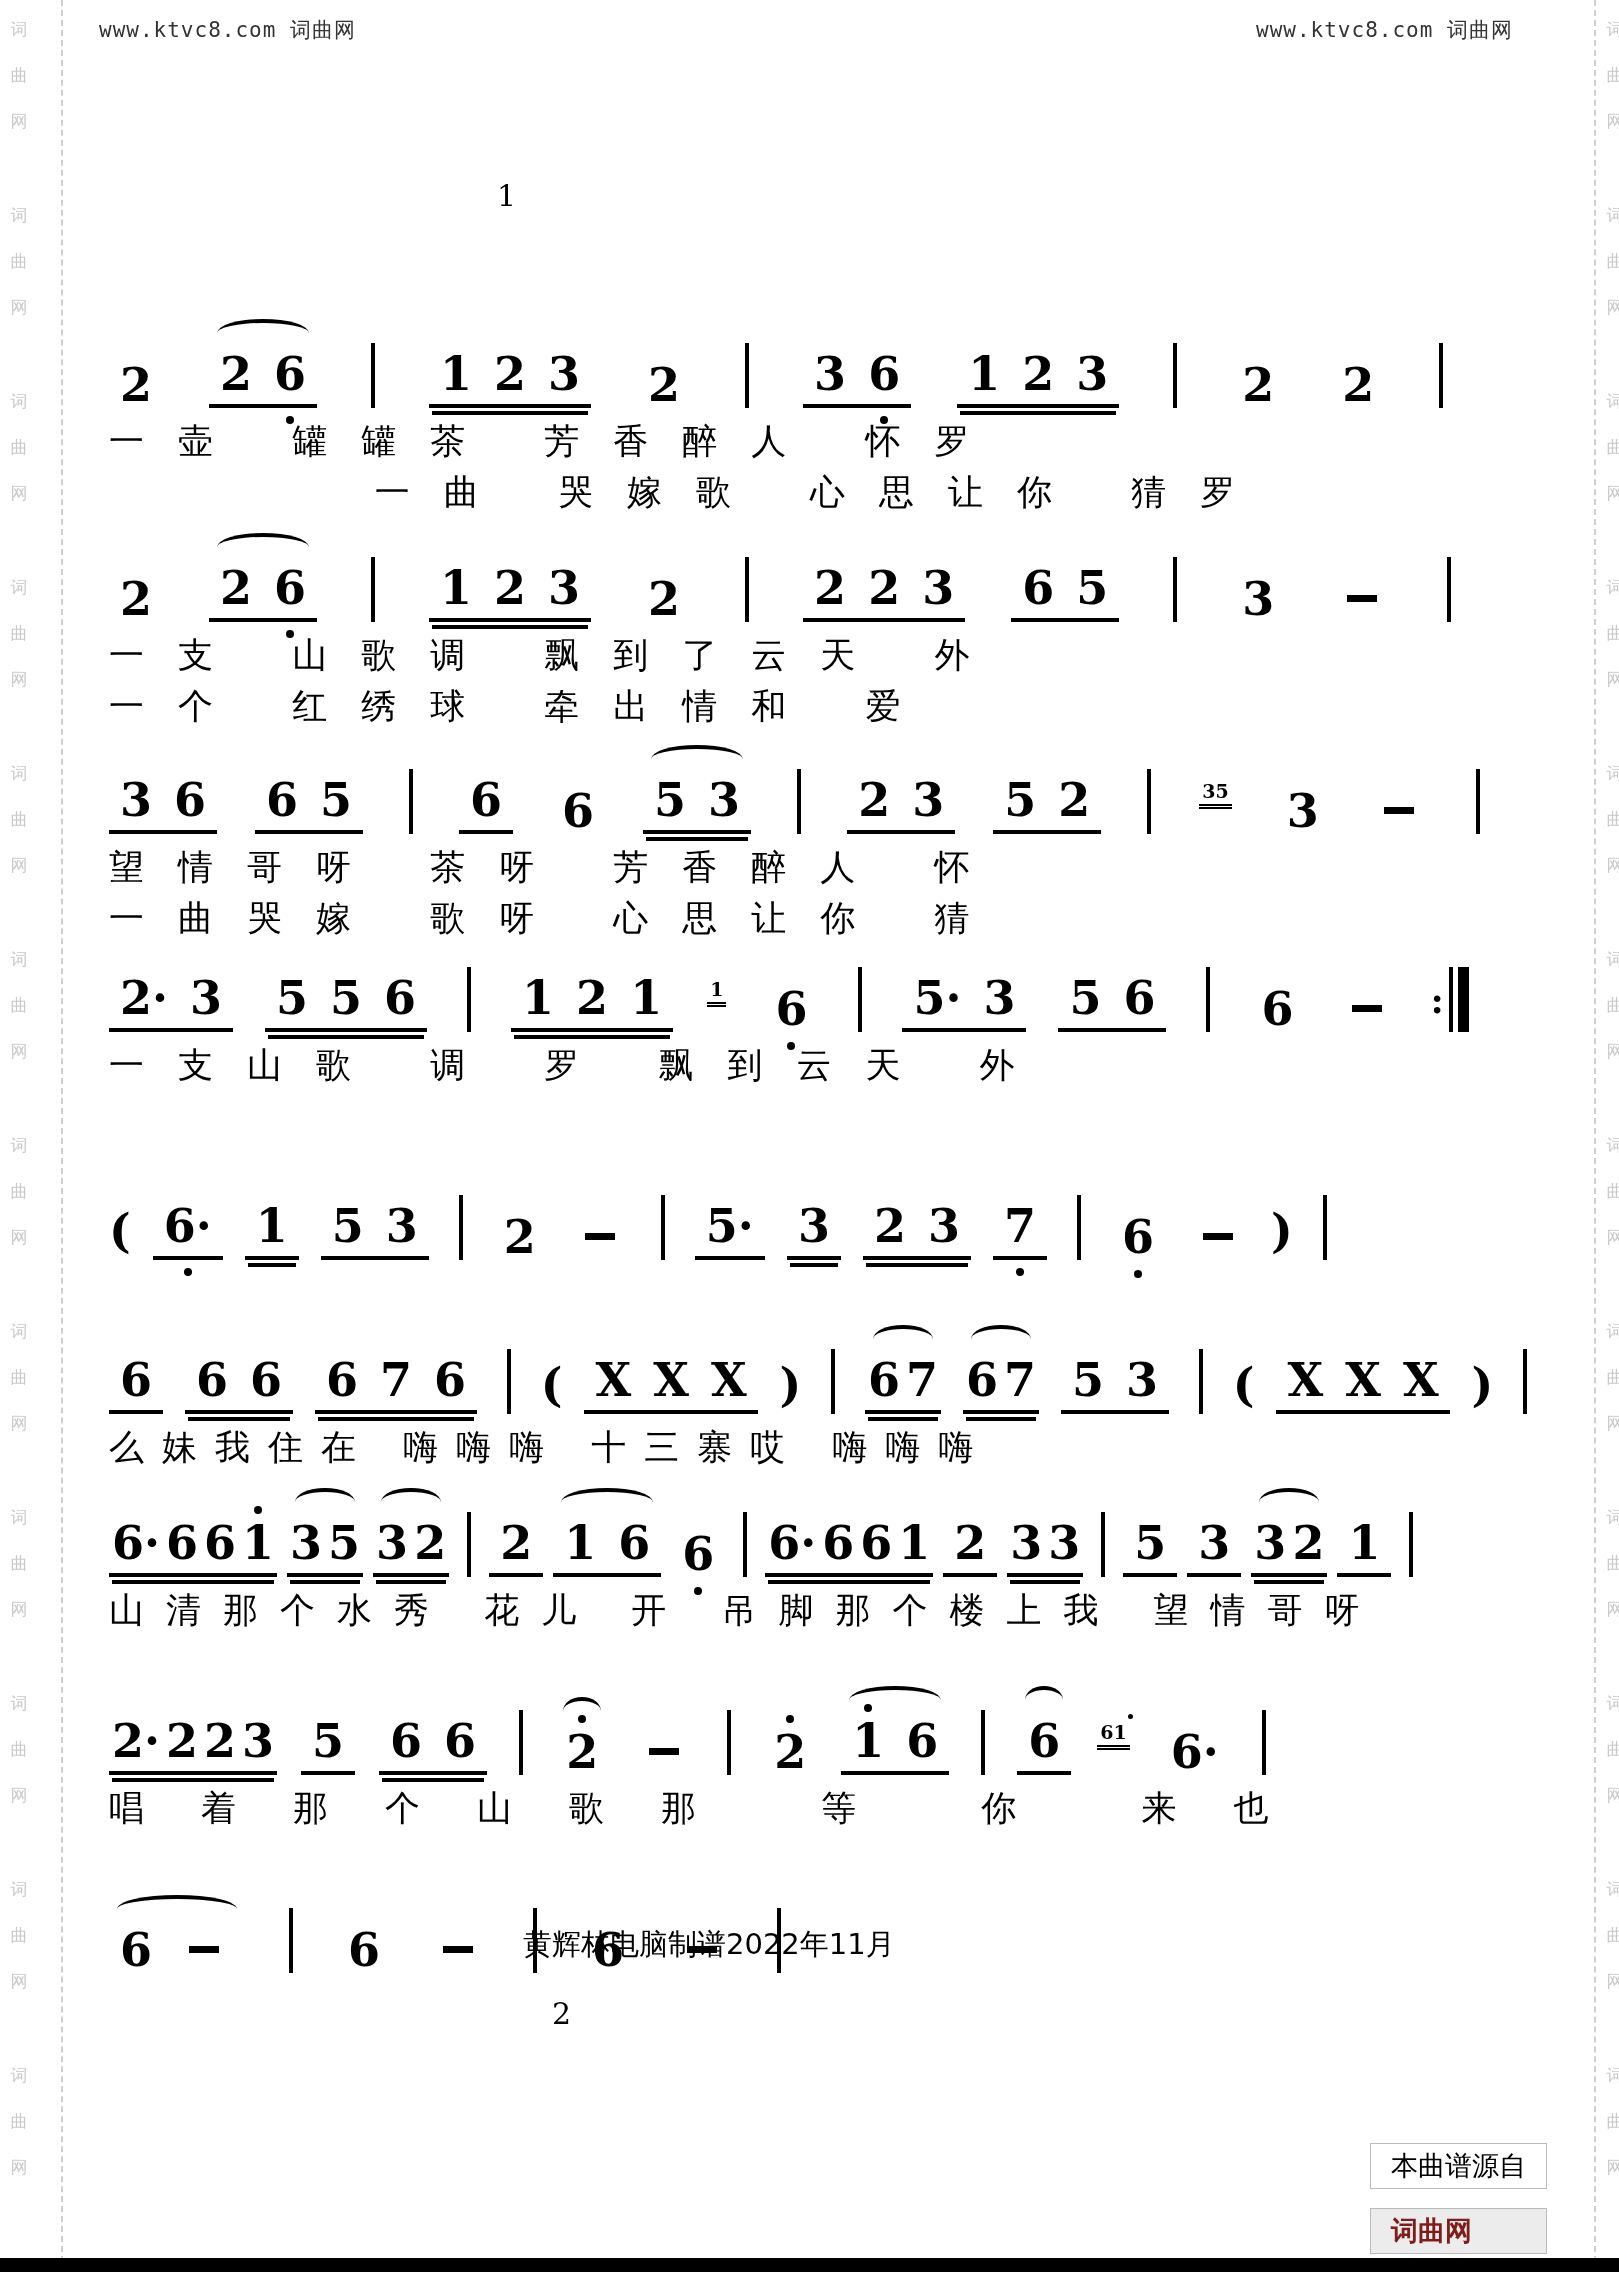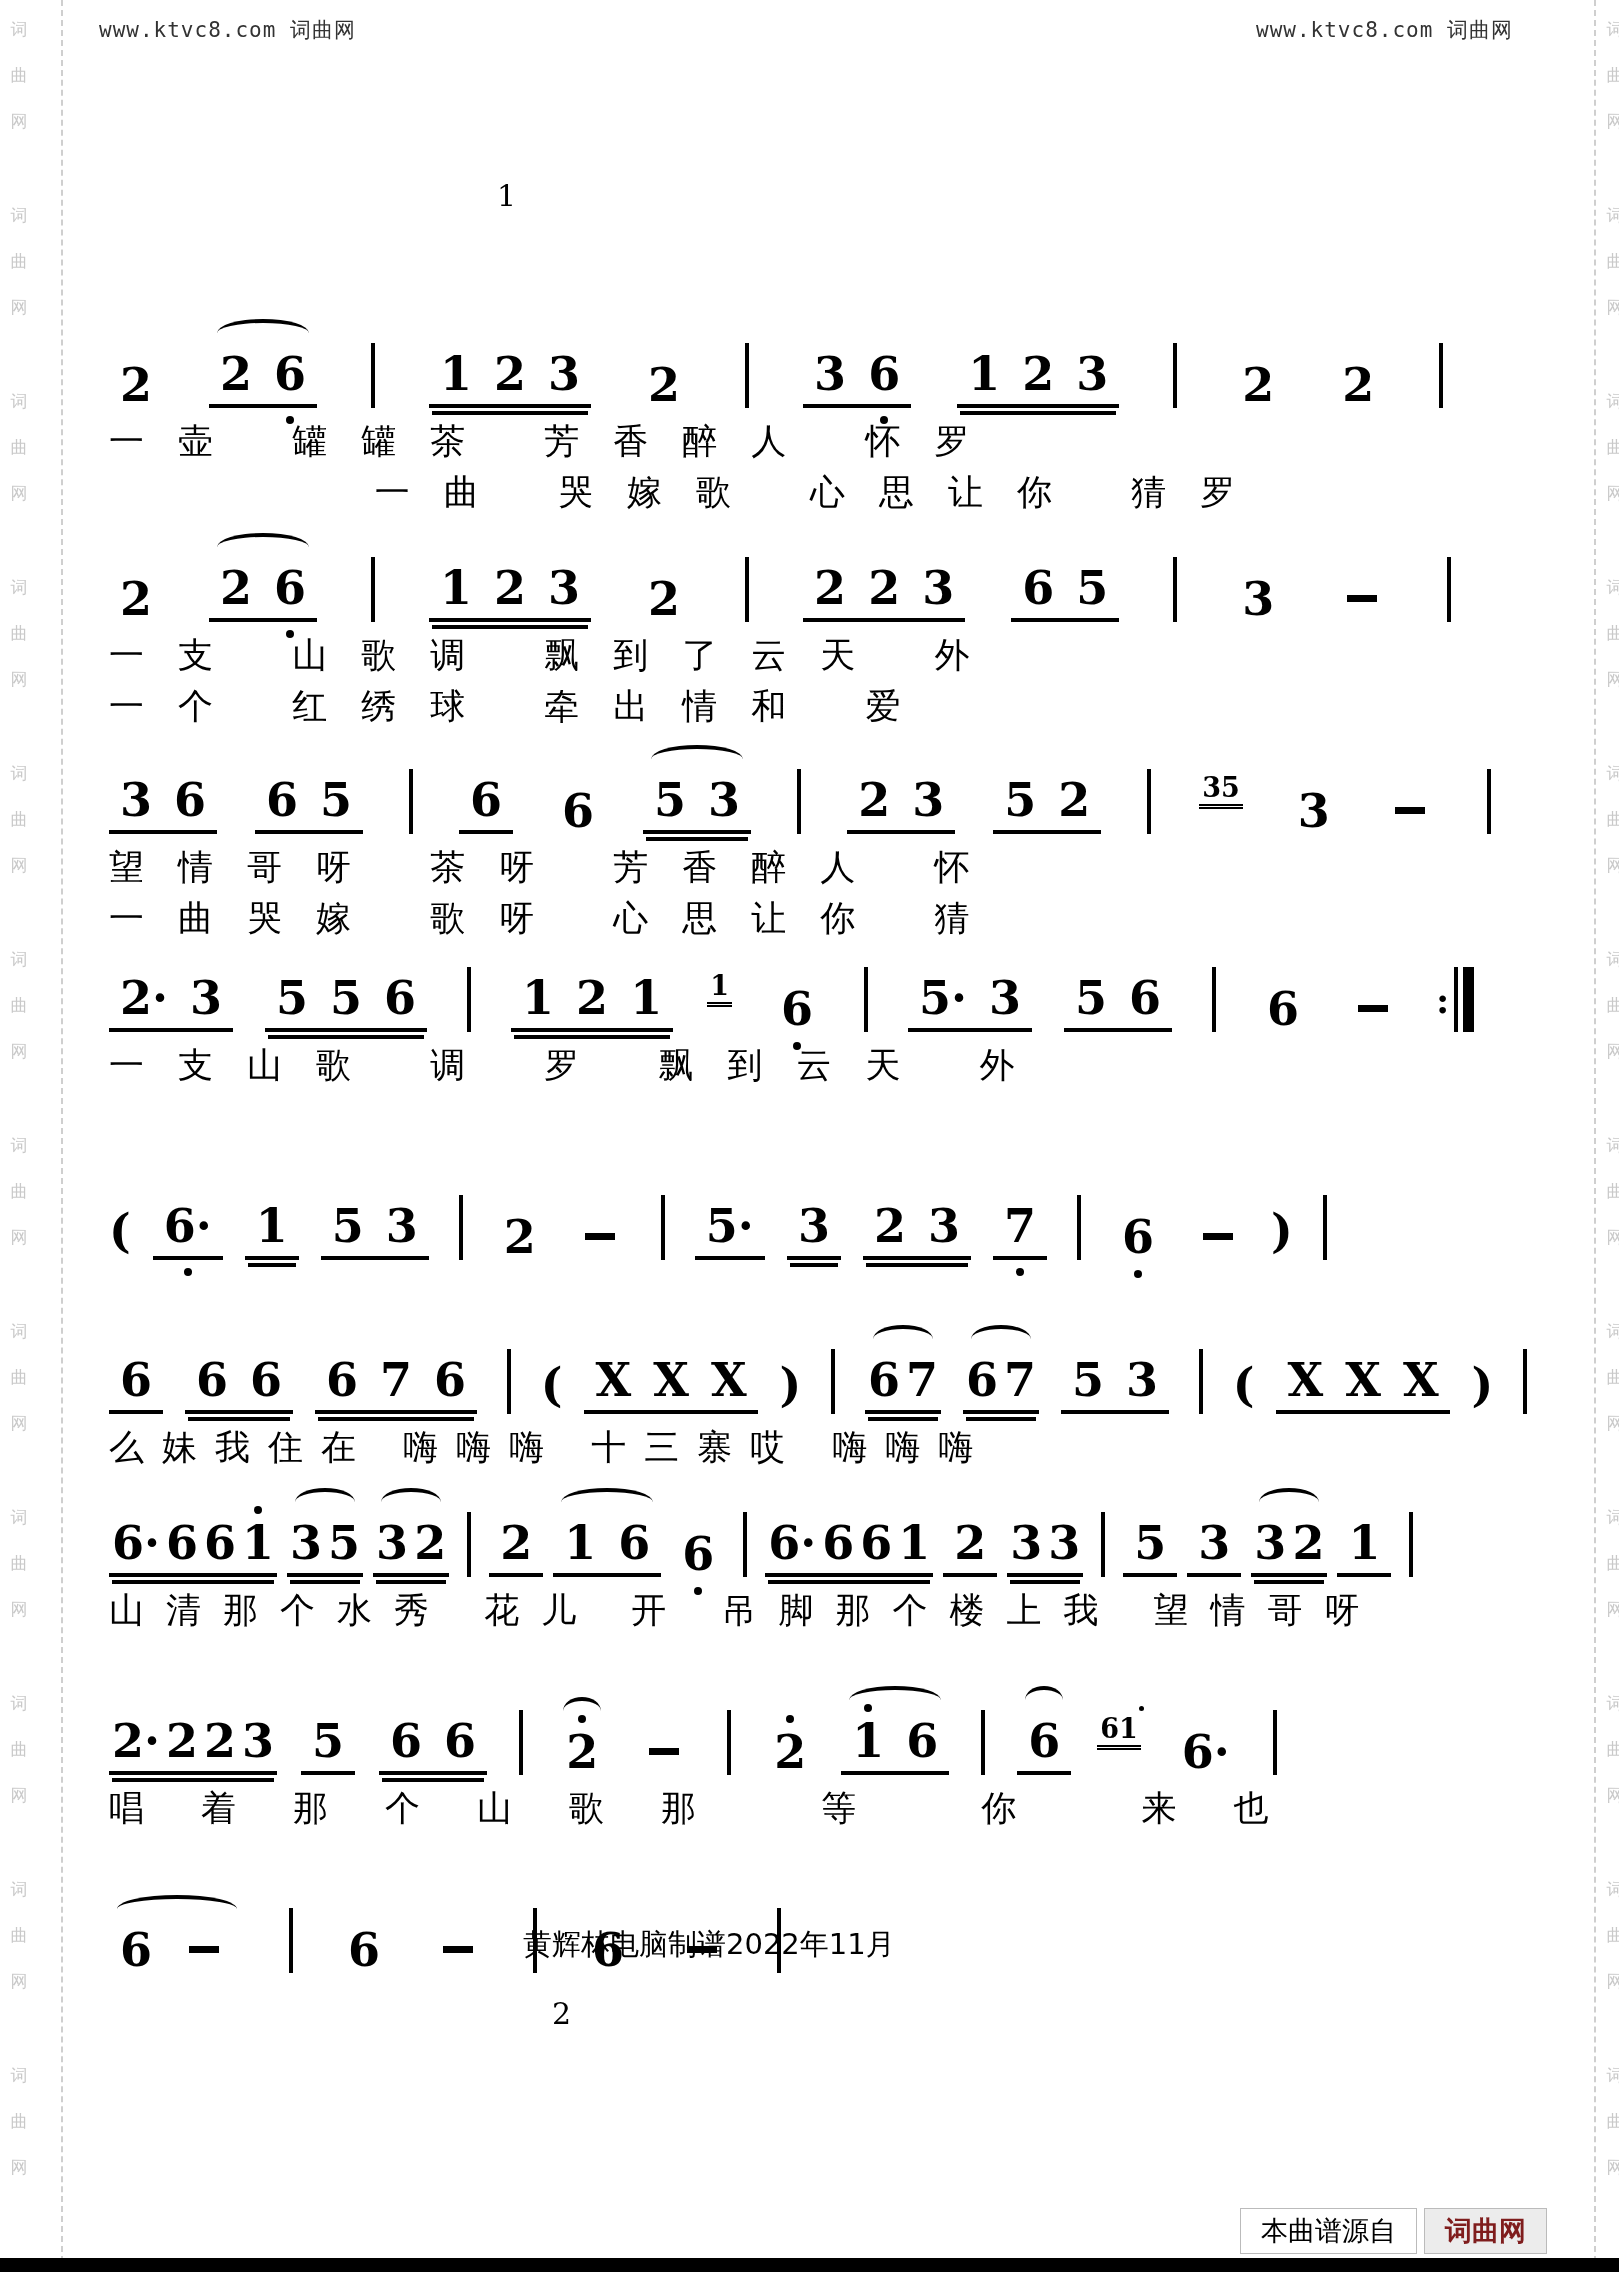--- a/index.html
+++ b/index.html
@@ -40,39 +40,39 @@
         border-top:4px solid #000;border-radius:50% 50% 0 0;}
   .note.lo::after{content:"";position:absolute;left:50%;transform:translateX(-50%);
         bottom:-18px;width:8px;height:8px;border-radius:50%;background:#000;}
   .grp.u1 .note.lo::after{bottom:-27px;}
   .note.hi::before{content:"";position:absolute;left:50%;transform:translateX(-50%);
         top:-14px;width:8px;height:8px;border-radius:50%;background:#000;}
   .bar{width:4px;height:65px;background:#000;margin:0 8px 0;}
   .dash{width:30px;height:7px;background:#000;margin:0 16px 20px;}
   .grp .dash{margin:0 26px 20px;}
   .paren{font-family:"DejaVu Serif",serif;font-weight:700;font-size:46px;line-height:1;margin-bottom:6px;}
-  .grace{font-family:"DejaVu Serif",serif;font-weight:700;font-size:27px;line-height:1;
+  .grace{font-family:"DejaVu Serif",serif;font-weight:700;font-size:19px;line-height:1;
         position:relative;margin:0 6px 28px 2px;padding:0 3px 3px;border-bottom:2px solid #000;}
   .grace::after{content:"";position:absolute;left:0;right:0;bottom:-5px;height:2px;background:#000;}
   .grace.hi::before{content:"";position:absolute;right:-3px;top:-9px;width:5px;height:5px;
         border-radius:50%;background:#000;}
   .rep{display:flex;align-items:center;gap:5px;height:65px;}
   .rep .dots{font-family:"DejaVu Serif",serif;font-weight:700;font-size:36px;}
   .rep .thin{width:4px;height:65px;background:#000;}
   .rep .thick{width:11px;height:65px;background:#000;}
 
   .lyrics-row{margin-top:14px;font-size:35px;line-height:1.1;white-space:nowrap;
         font-family:"DejaVu Sans",sans-serif;}
   .lyrics-row + .lyrics-row{margin-top:12px;}
 
   .credit{position:absolute;left:523px;top:1925px;font-size:29px;font-weight:400;}
 
   
   .bottom-bar{position:absolute;left:0;right:0;bottom:0;height:14px;background:#000;}
-  .badges{position:absolute;right:73px;bottom:18px;display:flex;gap:7px;}
+  .badges{position:absolute;right:73px;bottom:18px;display:flex;gap:19px;flex-direction:column;}
   .badge{height:44px;display:flex;align-items:center;padding:0 20px;font-size:27px;
         background:#fff;border:1px solid #bbb;}
   .badge.site{background:#ececec;font-weight:700;}
 </style>
 </head>
 <body>
 
 <div class="page">
 
   <div class="wm-dash left"></div>

